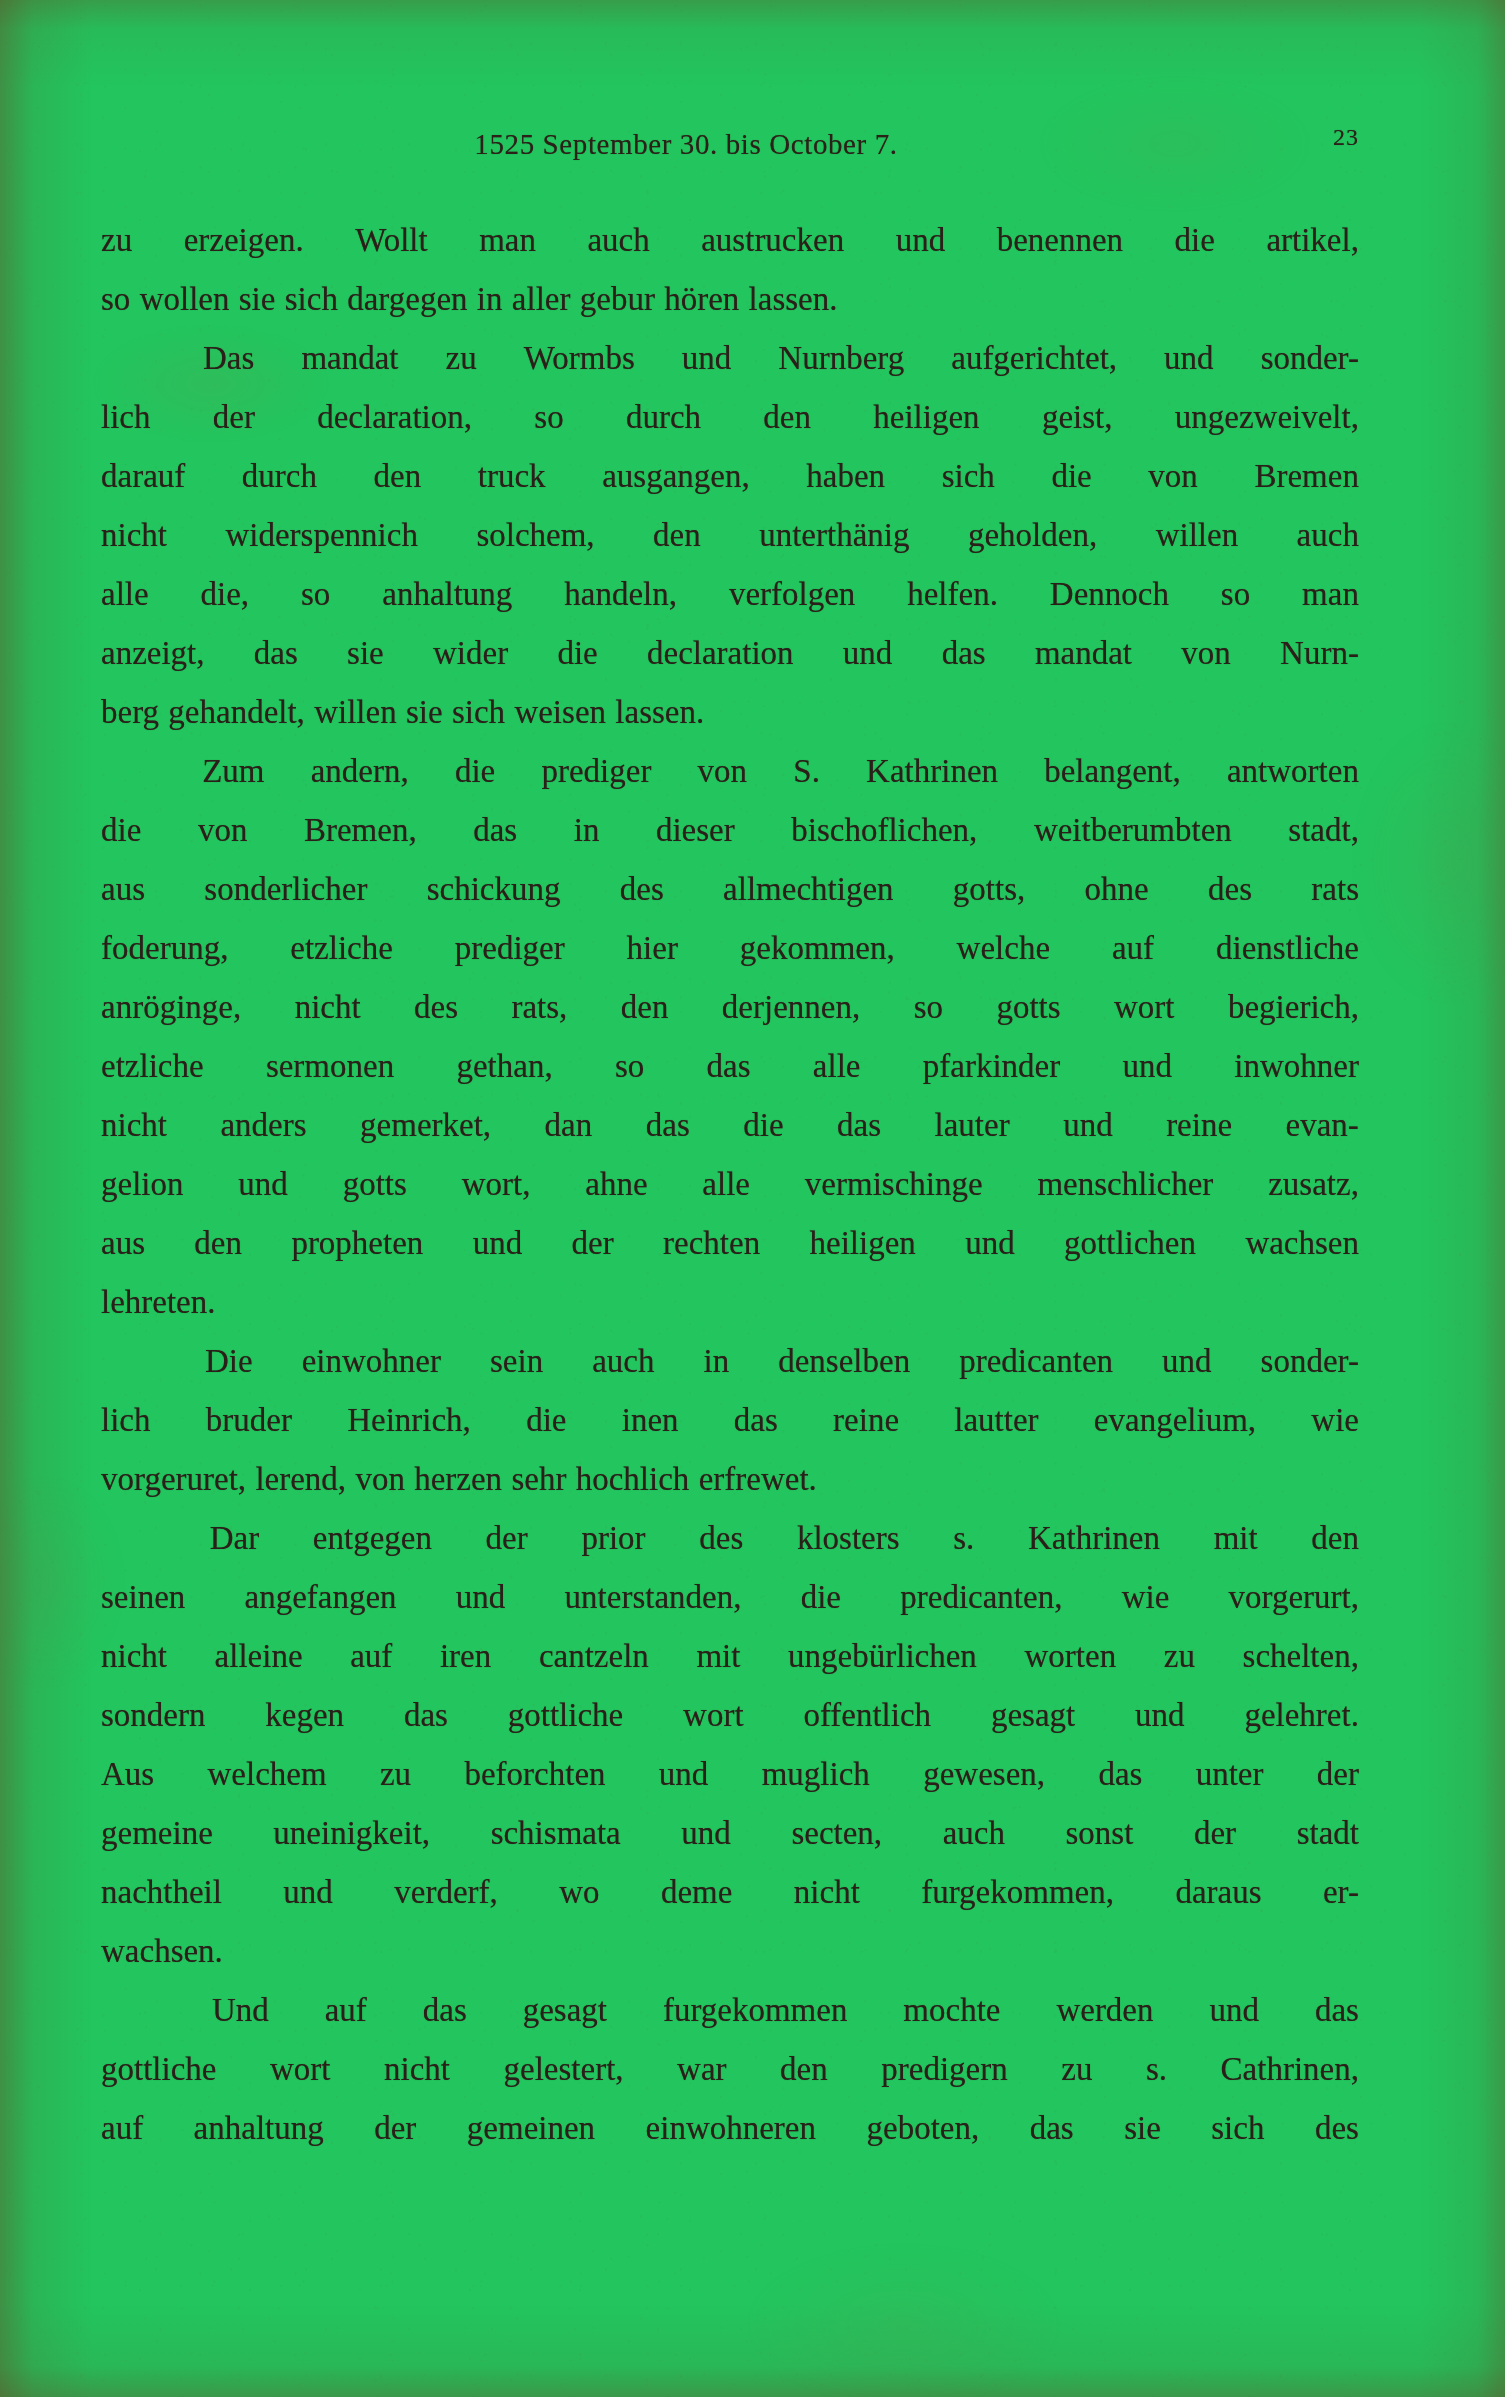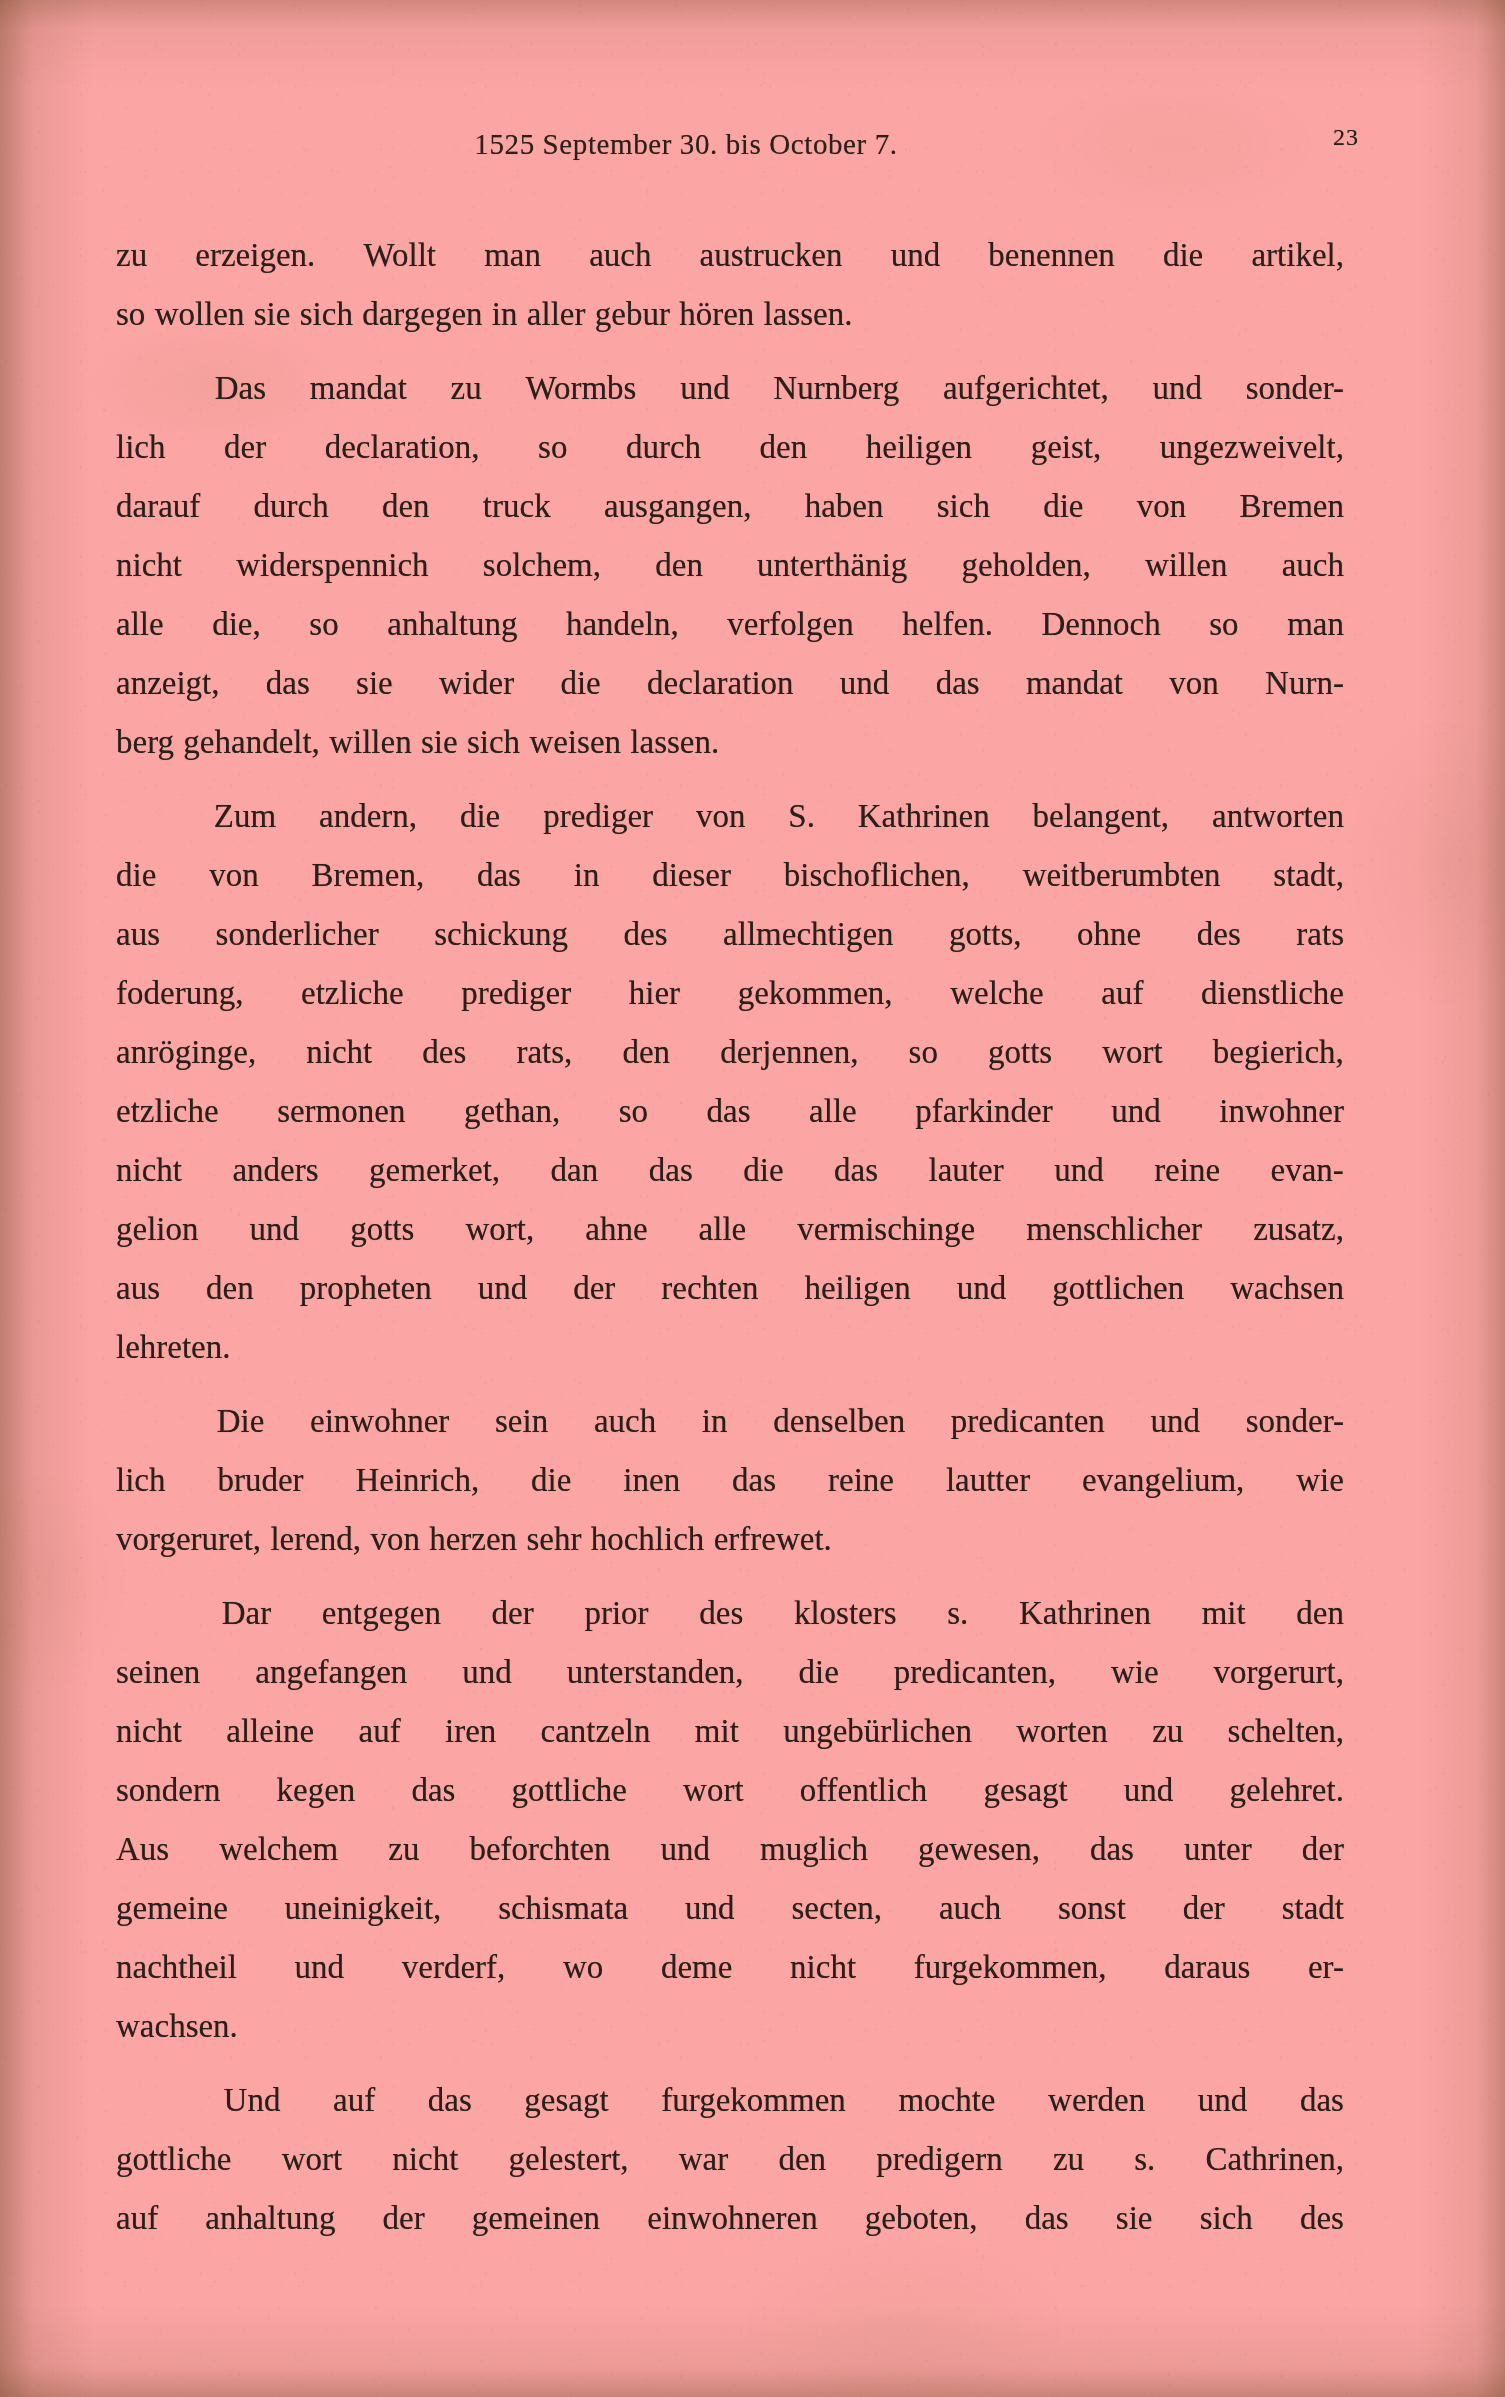--- a/index.html
+++ b/index.html
@@ -41,21 +41,21 @@
           rgba(255,250,236,0.50) 0%,
           rgba(253,240,216,0.20) 40%,
           rgba(186,144,98,0.00) 65%,
           rgba(142,98,55,0.18) 86%,
           rgba(112,72,38,0.32) 100%),
       linear-gradient(100deg,
           #e0b98c 0%,
           #e9c79c 14%,
           #eccf a7 0%) ,
       #e9c79c;
-    background-color: #fca5a5;
+    background-color: #22c55e;
   }
 
   
   #grain {
     position: absolute;
     inset: 0;
     pointer-events: none;
     opacity: 0.5;
     background-image:
       radial-gradient(circle at 11% 7%,  rgba(120,85,45,0.10) 0 1.2px, transparent 1.3px),
@@ -142,21 +142,21 @@
     position: absolute;
     top: 211px;
     left: 0;
     width: 1258px;
     color: #2a2019;
     font-size: 33px;
     line-height: 59px;
   }
 
   .para {
-    margin: 15px;
+    margin: 0;
     padding: 0;
   }
   .line {
     display: flex;
     white-space: pre;
     height: 59px;
     align-items: baseline;
   }
   
   .line.just {

